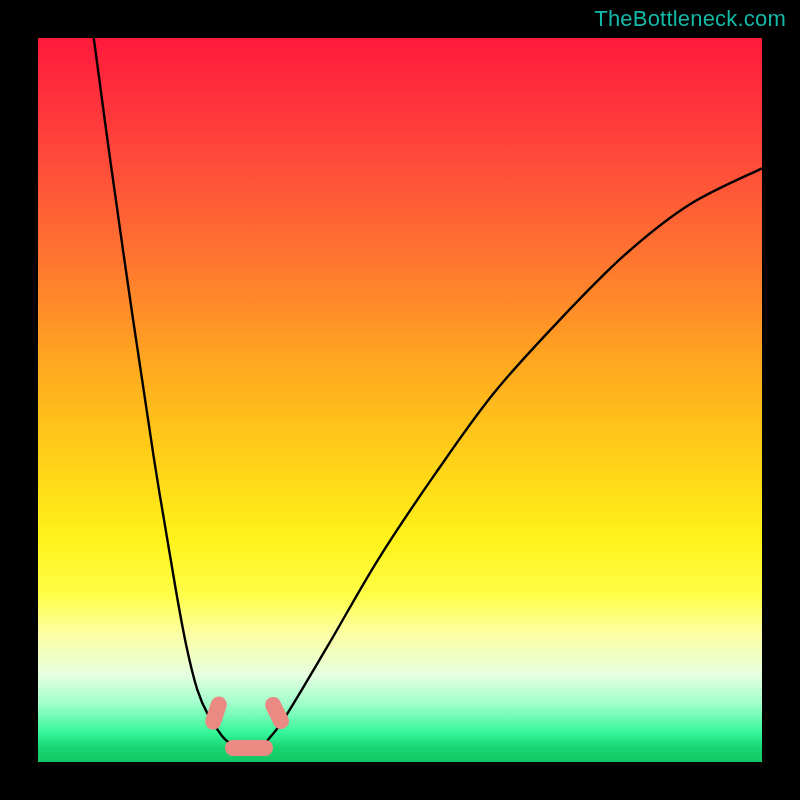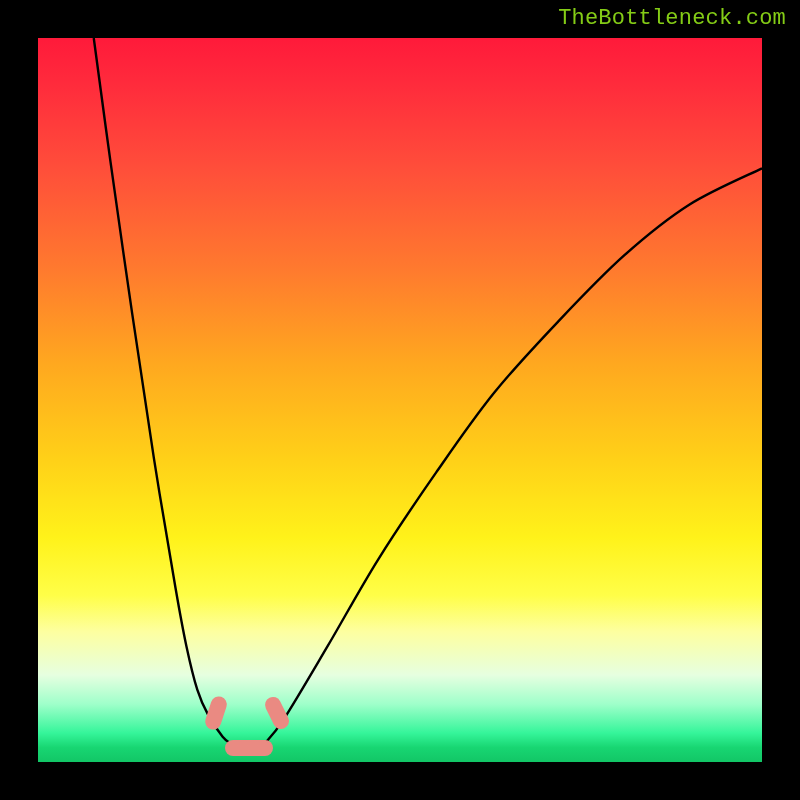--- a/index.html
+++ b/index.html
@@ -49,25 +49,24 @@
     );
   }
   .curve {
     position: absolute;
     inset: 0;
   }
   .watermark {
     position: absolute;
     top: 6px;
     right: 14px;
-    color: #84cc16;
+    color: #14b8a6;
     font-size: 22px;
     letter-spacing: 0.2px;
     user-select: none;
-    font-family: Liberation Mono, monospace;
   }
   .marker {
     position: absolute;
     background: #ea8a82;
     border-radius: 999px;
   }
 </style>
 </head>
 <body>
 

